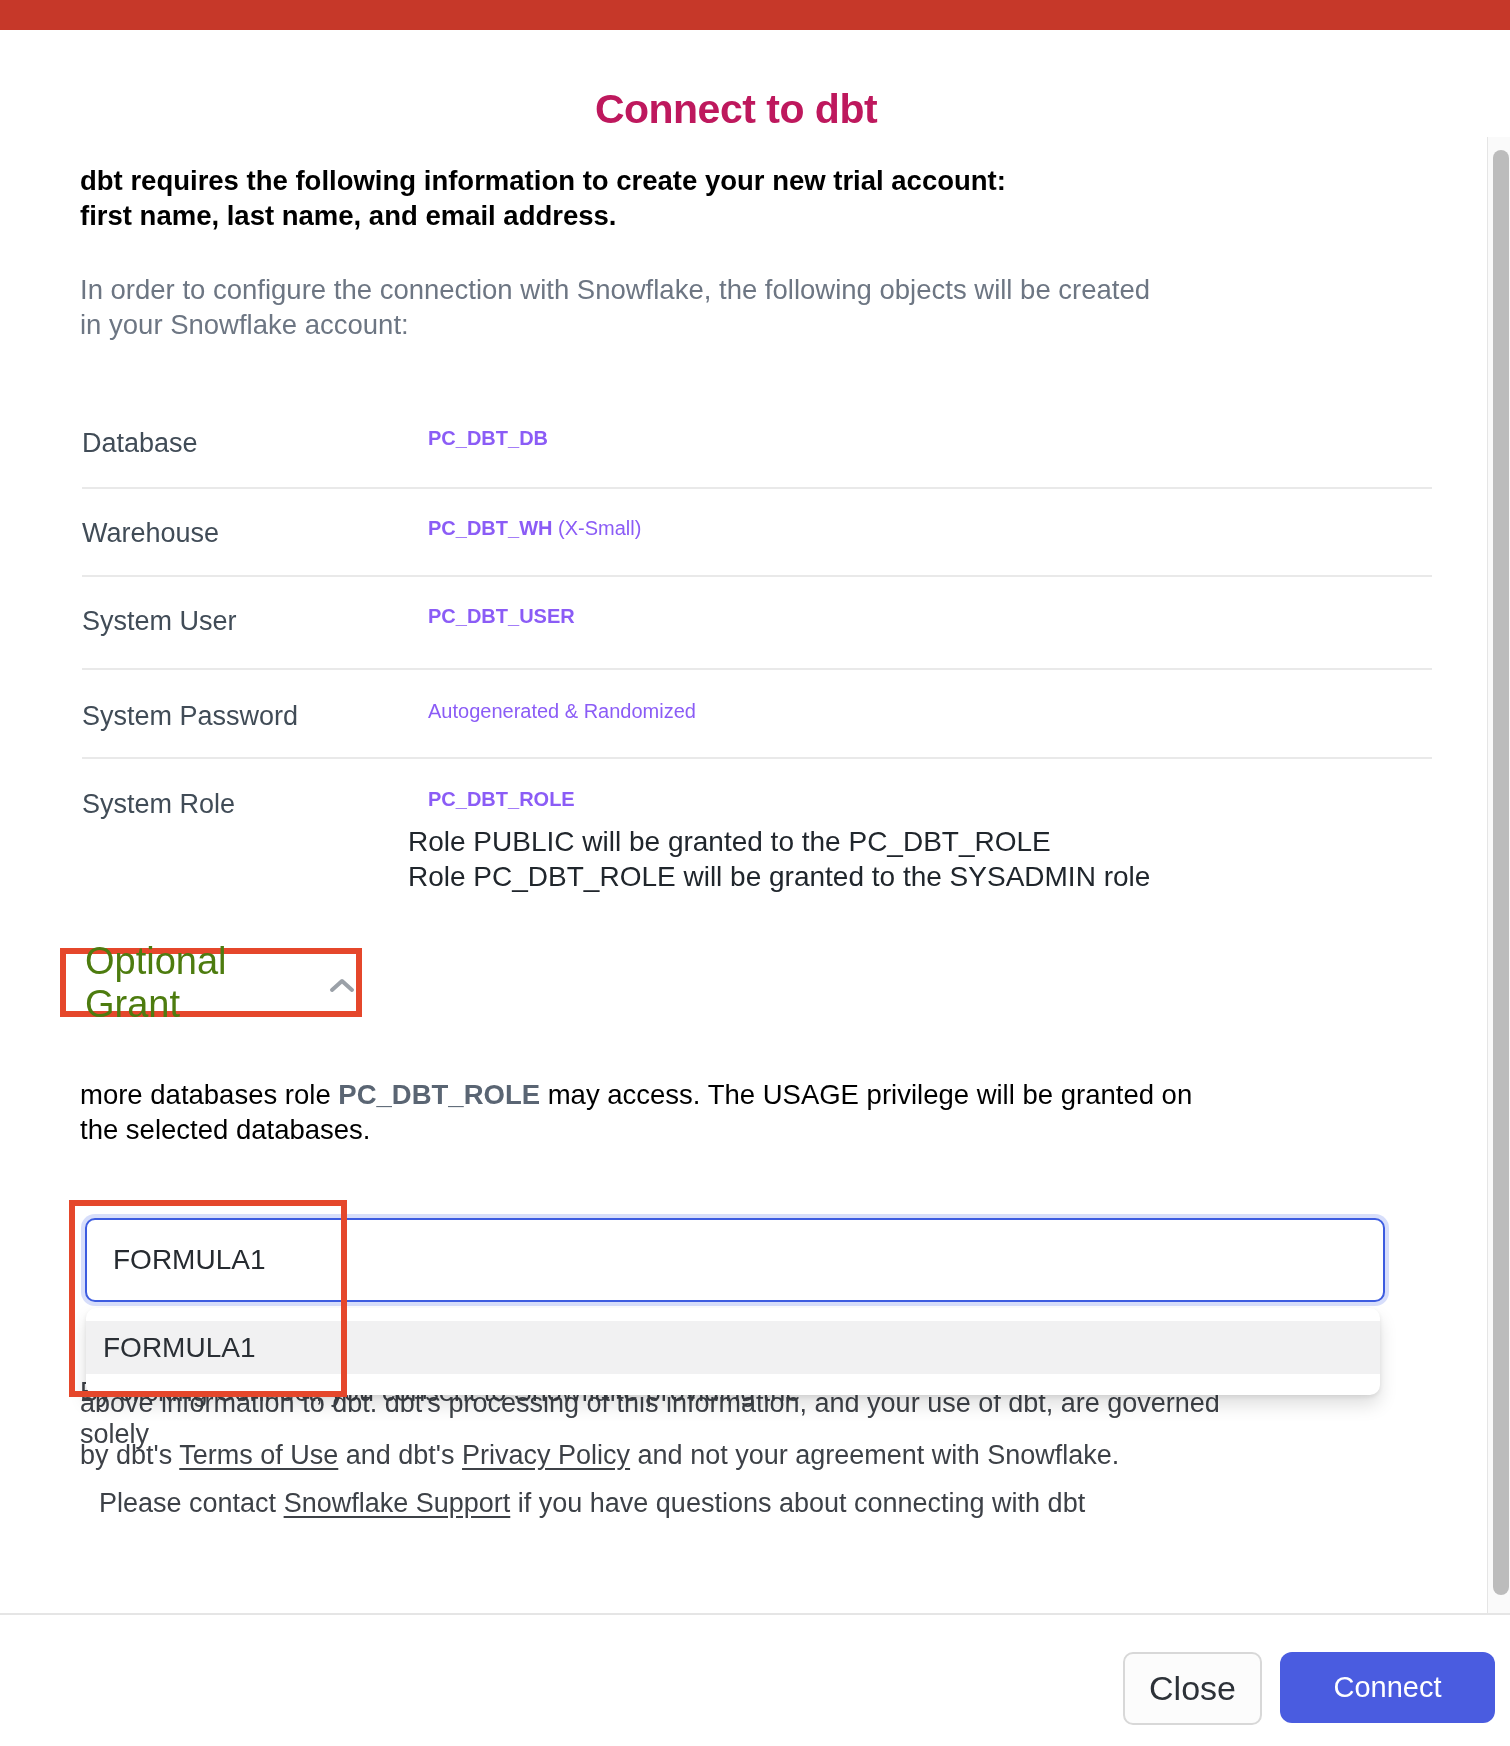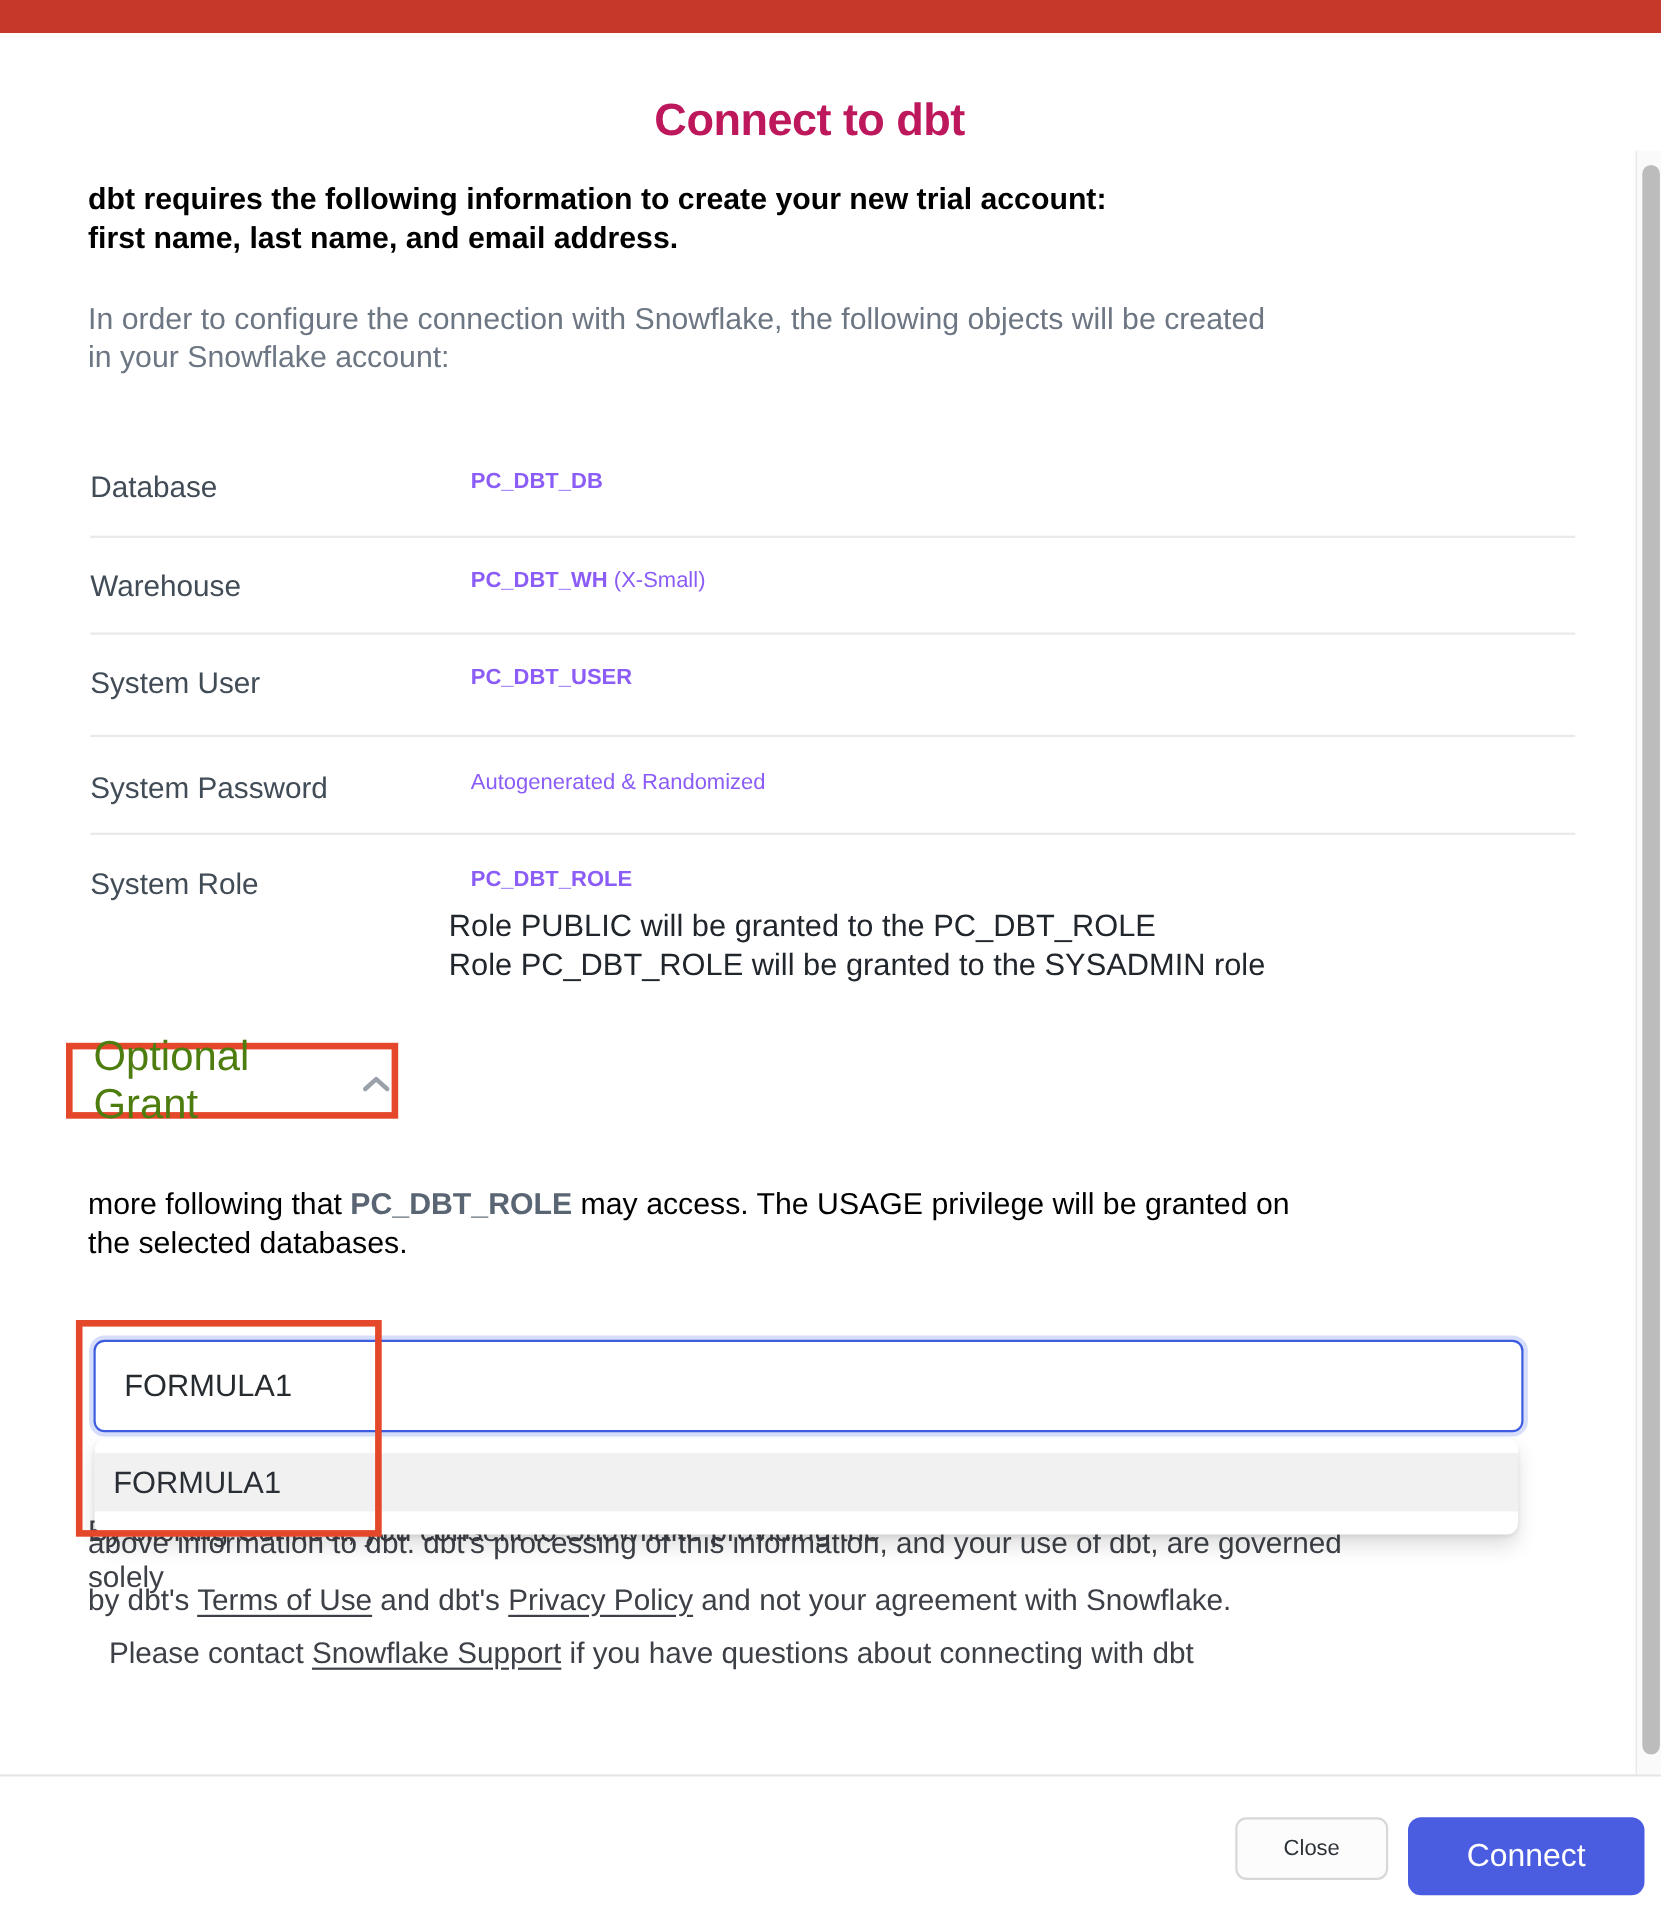--- a/index.html
+++ b/index.html
@@ -74,23 +74,23 @@
   .legal { left:80px; width:1180px; font-size:27px; color:#3d4147; }
   #legalObscured { top:1377px; z-index:1; }
   #legal2 { top:1388px; }
   #legal3 { top:1440px; }
   #legal4 { top:1488px;margin-left:19px; }
   .legal a { color:#3d4147; text-decoration:underline; text-underline-offset:4px; cursor:pointer; }
 
   
   #footerSep { left:0; top:1613px; width:1510px; height:2px; background:#e5e5e5; }
   #closeBtn {
-    left:1123px; top:1652px; width:139px; height:57px;
+    left:1123px; top:1652px; width:139px; height:73px;
     background:#fcfcfc; border:2px solid #d8d8d8; border-radius:10px;
-    font-size:20px; color:#2d3238; cursor:pointer;
+    font-size:34px; color:#2d3238; cursor:pointer;
     font-family:"Liberation Sans","DejaVu Sans",sans-serif;
   }
   #connectBtn {
     left:1280px; top:1652px; width:215px; height:71px;
     background:#4a5ce0; border:none; border-radius:12px;
     font-size:29px; color:#ffffff; cursor:pointer;
     font-family:"Liberation Sans","DejaVu Sans",sans-serif;
   }
 
   
@@ -146,21 +146,21 @@
   <div id="ogBox" class="abs">
     <span id="ogLabel">Optional Grant</span>
     <span id="ogChevron">
       <svg width="28" height="18" viewBox="0 0 28 18">
         <polyline points="4,14 14,5 24,14" fill="none" stroke="#9ba1a8" stroke-width="4" stroke-linecap="round" stroke-linejoin="round"></polyline>
       </svg>
     </span>
   </div>
 
   <div id="grantPar" class="par abs">
-    <div><span>more following that </span><b>PC_DBT_ROLE</b><span> may access. The USAGE privilege will be granted on</span></div>
+    <div><span>more databases role </span><b>PC_DBT_ROLE</b><span> may access. The USAGE privilege will be granted on</span></div>
     <div>the selected databases.</div>
   </div>
 
   <div id="legalObscured" class="legal abs">By clicking Connect, you consent to Snowflake providing the</div>
 
   <input id="dbInput" class="abs" type="text" value="FORMULA1" style="">
 
   <div id="dropdown" class="abs">
     <div id="ddOption">FORMULA1</div>
   </div>

